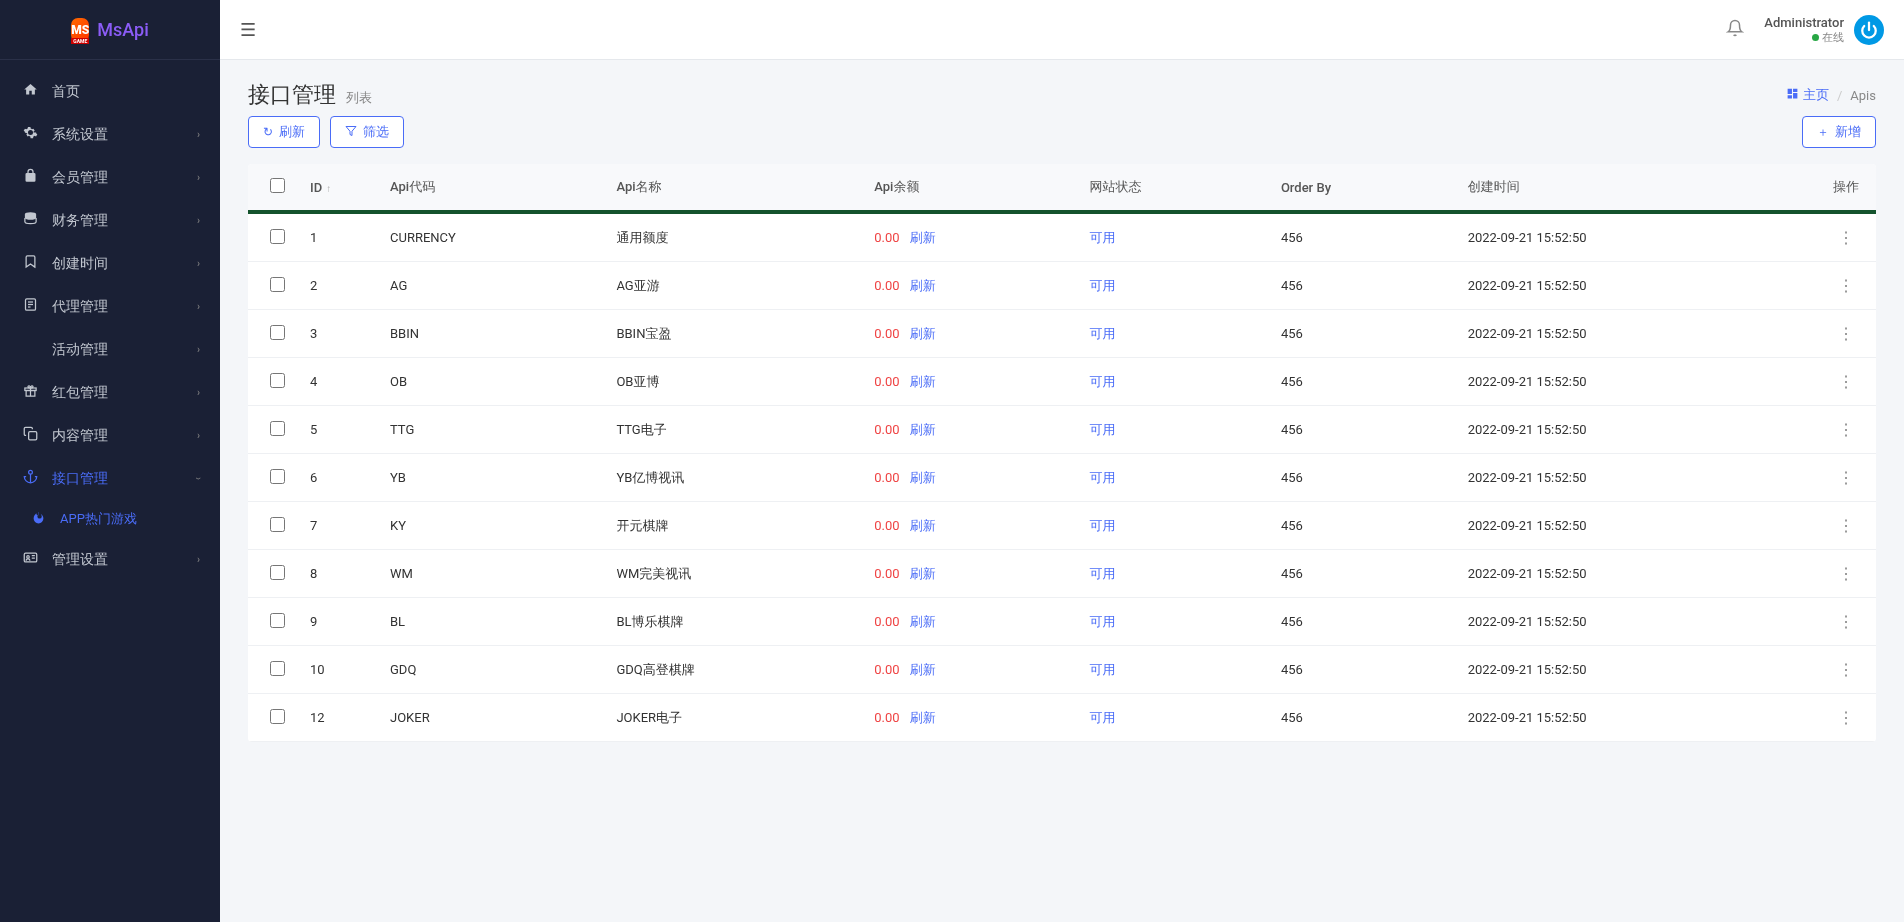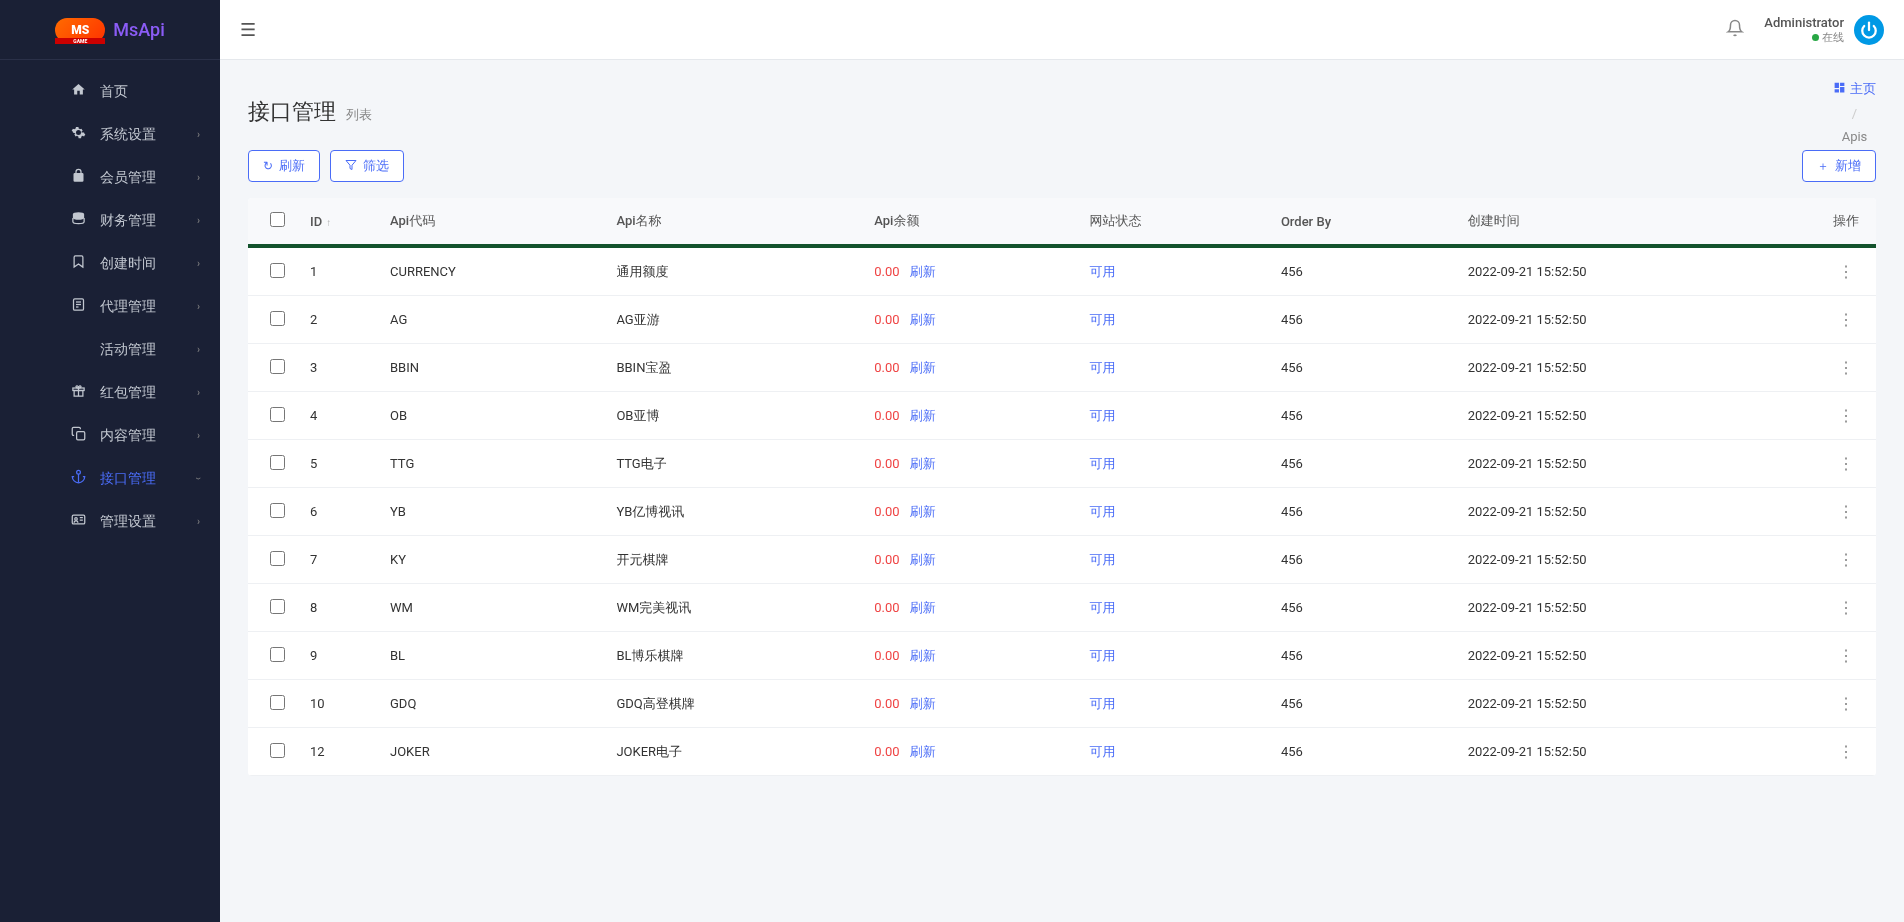--- a/index.html
+++ b/index.html
@@ -1,27 +1,27 @@
 <!DOCTYPE html>
 <html><head>
 <meta charset="utf-8">
 <style>
 * { margin: 0; padding: 0; box-sizing: border-box; }
 body { font-family: -apple-system, BlinkMacSystemFont, "Segoe UI", Roboto, "Helvetica Neue", Arial, sans-serif; font-size: 14px; color: #333; background: #f4f6f9; overflow-x: hidden; }
 
 .sidebar { position: fixed; left: 0; top: 0; bottom: 0; width: 220px; background: #1a2035; color: #c2c7d0; z-index: 100; overflow-y: auto; }
 .sidebar-brand { height: 60px; display: flex; align-items: center; justify-content: center; border-bottom: 1px solid #2a3048; }
 .brand-logo { display: inline-flex; align-items: center; gap: 8px; }
-.brand-logo-img { width: 50px; height: 24px; background: linear-gradient(135deg, #ff6b00, #ff3300); border-radius: 12px; display: flex; align-items: center; justify-content: center; color: #fff; font-weight: bold; font-size: 10px; position: relative; }
+.brand-logo-img { width: 18px; height: 24px; background: linear-gradient(135deg, #ff6b00, #ff3300); border-radius: 7px; display: flex; align-items: center; justify-content: center; color: #fff; font-weight: bold; font-size: 10px; position: relative; }
 .brand-logo-img::after { content: 'GAME'; position: absolute; bottom: -2px; left: 0; right: 0; font-size: 5px; background: #c00; color: #fff; text-align: center; line-height: 6px; }
 .brand-logo-img span { font-size: 12px; font-weight: 900; }
 .brand-text { color: #8b5cf6; font-size: 18px; font-weight: 500; }
 
 .nav-menu { list-style: none; padding: 10px 0; }
-.nav-item { position: relative; padding-left: 48px; }
+.nav-item { position: relative; }
 .nav-link { display: flex; align-items: center; padding: 12px 20px; color: #c2c7d0; text-decoration: none; font-size: 14px; cursor: pointer; }
 .nav-link.active { color: #4a6cf7; }
 .nav-icon { width: 20px; margin-right: 12px; text-align: center; font-size: 15px; }
 .nav-text { flex: 1; }
 .nav-caret { font-size: 10px; color: #888; transition: transform 0.2s; }
 .nav-caret.down { transform: rotate(90deg); }
 .nav-submenu { list-style: none; }
 .nav-sublink { display: flex; align-items: center; padding: 10px 20px 10px 28px; color: #4a6cf7; text-decoration: none; font-size: 13px; cursor: pointer; }
 .nav-sublink .nav-icon { color: #4a6cf7; font-size: 13px; }
 
@@ -35,21 +35,21 @@
 .user-name { font-size: 13px; font-weight: 500; }
 .user-status { font-size: 11px; color: #888; }
 .status-dot { display: inline-block; width: 7px; height: 7px; border-radius: 50%; background: #28a745; margin-right: 3px; }
 .user-avatar { width: 30px; height: 30px; border-radius: 50%; background: #0099e5; display: flex; align-items: center; justify-content: center; color: #fff; font-weight: bold; font-size: 18px; }
 
 .content { padding: 20px 28px; }
 .page-header { display: flex; align-items: center; justify-content: space-between; margin-bottom: 6px; }
 .page-title-wrap { display: flex; align-items: baseline; gap: 10px; }
 .page-title { font-size: 22px; font-weight: 500; color: #333; }
 .page-subtitle { font-size: 13px; color: #888; }
-.breadcrumb { display: flex; align-items: center; gap: 8px; font-size: 13px; color: #888; flex-direction: column; }
+.breadcrumb { display: flex; align-items: center; gap: 8px; font-size: 13px; color: #888; }
 .breadcrumb a { color: #4a6cf7; text-decoration: none; display: inline-flex; align-items: center; gap: 4px; }
 .breadcrumb-sep { color: #ccc; }
 
 .toolbar { display: flex; justify-content: space-between; align-items: center; margin-bottom: 16px; }
 .toolbar-left { display: flex; gap: 10px; }
 .btn { display: inline-flex; align-items: center; gap: 6px; padding: 6px 14px; border: 1px solid #4a6cf7; background: #fff; color: #4a6cf7; border-radius: 4px; font-size: 13px; cursor: pointer; }
 .btn-icon { font-size: 12px; }
 
 .table-container { background: #fff; border-radius: 4px; overflow: hidden; }
 table { width: 100%; border-collapse: collapse; }
@@ -172,20 +172,28 @@
         <a class="nav-link active">
           <span class="nav-icon"><svg width="15" height="15" viewBox="0 0 24 24" fill="none" stroke="currentColor" stroke-width="2">
               <circle cx="12" cy="5" r="3"></circle>
               <line x1="12" y1="22" x2="12" y2="8"></line>
               <path d="M5 12H2a10 10 0 0020 0h-3"></path>
             </svg></span>
           <span class="nav-text">接口管理</span>
           <span class="nav-caret down">›</span>
         </a>
         <ul class="nav-submenu">
+          <li>
+            <a class="nav-sublink">
+              <span class="nav-icon"><svg width="13" height="13" viewBox="0 0 24 24" fill="currentColor">
+                  <path d="M12 2c1 4-2 5-2 8a4 4 0 008 0c0-2-1-3-2-5 3 2 5 5 5 9a9 9 0 01-18 0c0-5 3-8 5-10 0 3 2 4 4 4 0-3-2-4 0-6z"></path>
+                </svg></span>
+              <span>APP热门游戏</span>
+            </a>
+          </li>
         </ul>
       </li>
       <li class="nav-item">
         <a class="nav-link">
           <span class="nav-icon"><svg width="15" height="15" viewBox="0 0 24 24" fill="none" stroke="currentColor" stroke-width="2">
               <rect x="2" y="5" width="20" height="14" rx="2"></rect>
               <circle cx="8" cy="11" r="2"></circle>
               <path d="M5 17c0-1.5 1.5-3 3-3s3 1.5 3 3"></path>
               <line x1="14" y1="9" x2="19" y2="9"></line>
               <line x1="14" y1="13" x2="19" y2="13"></line>

